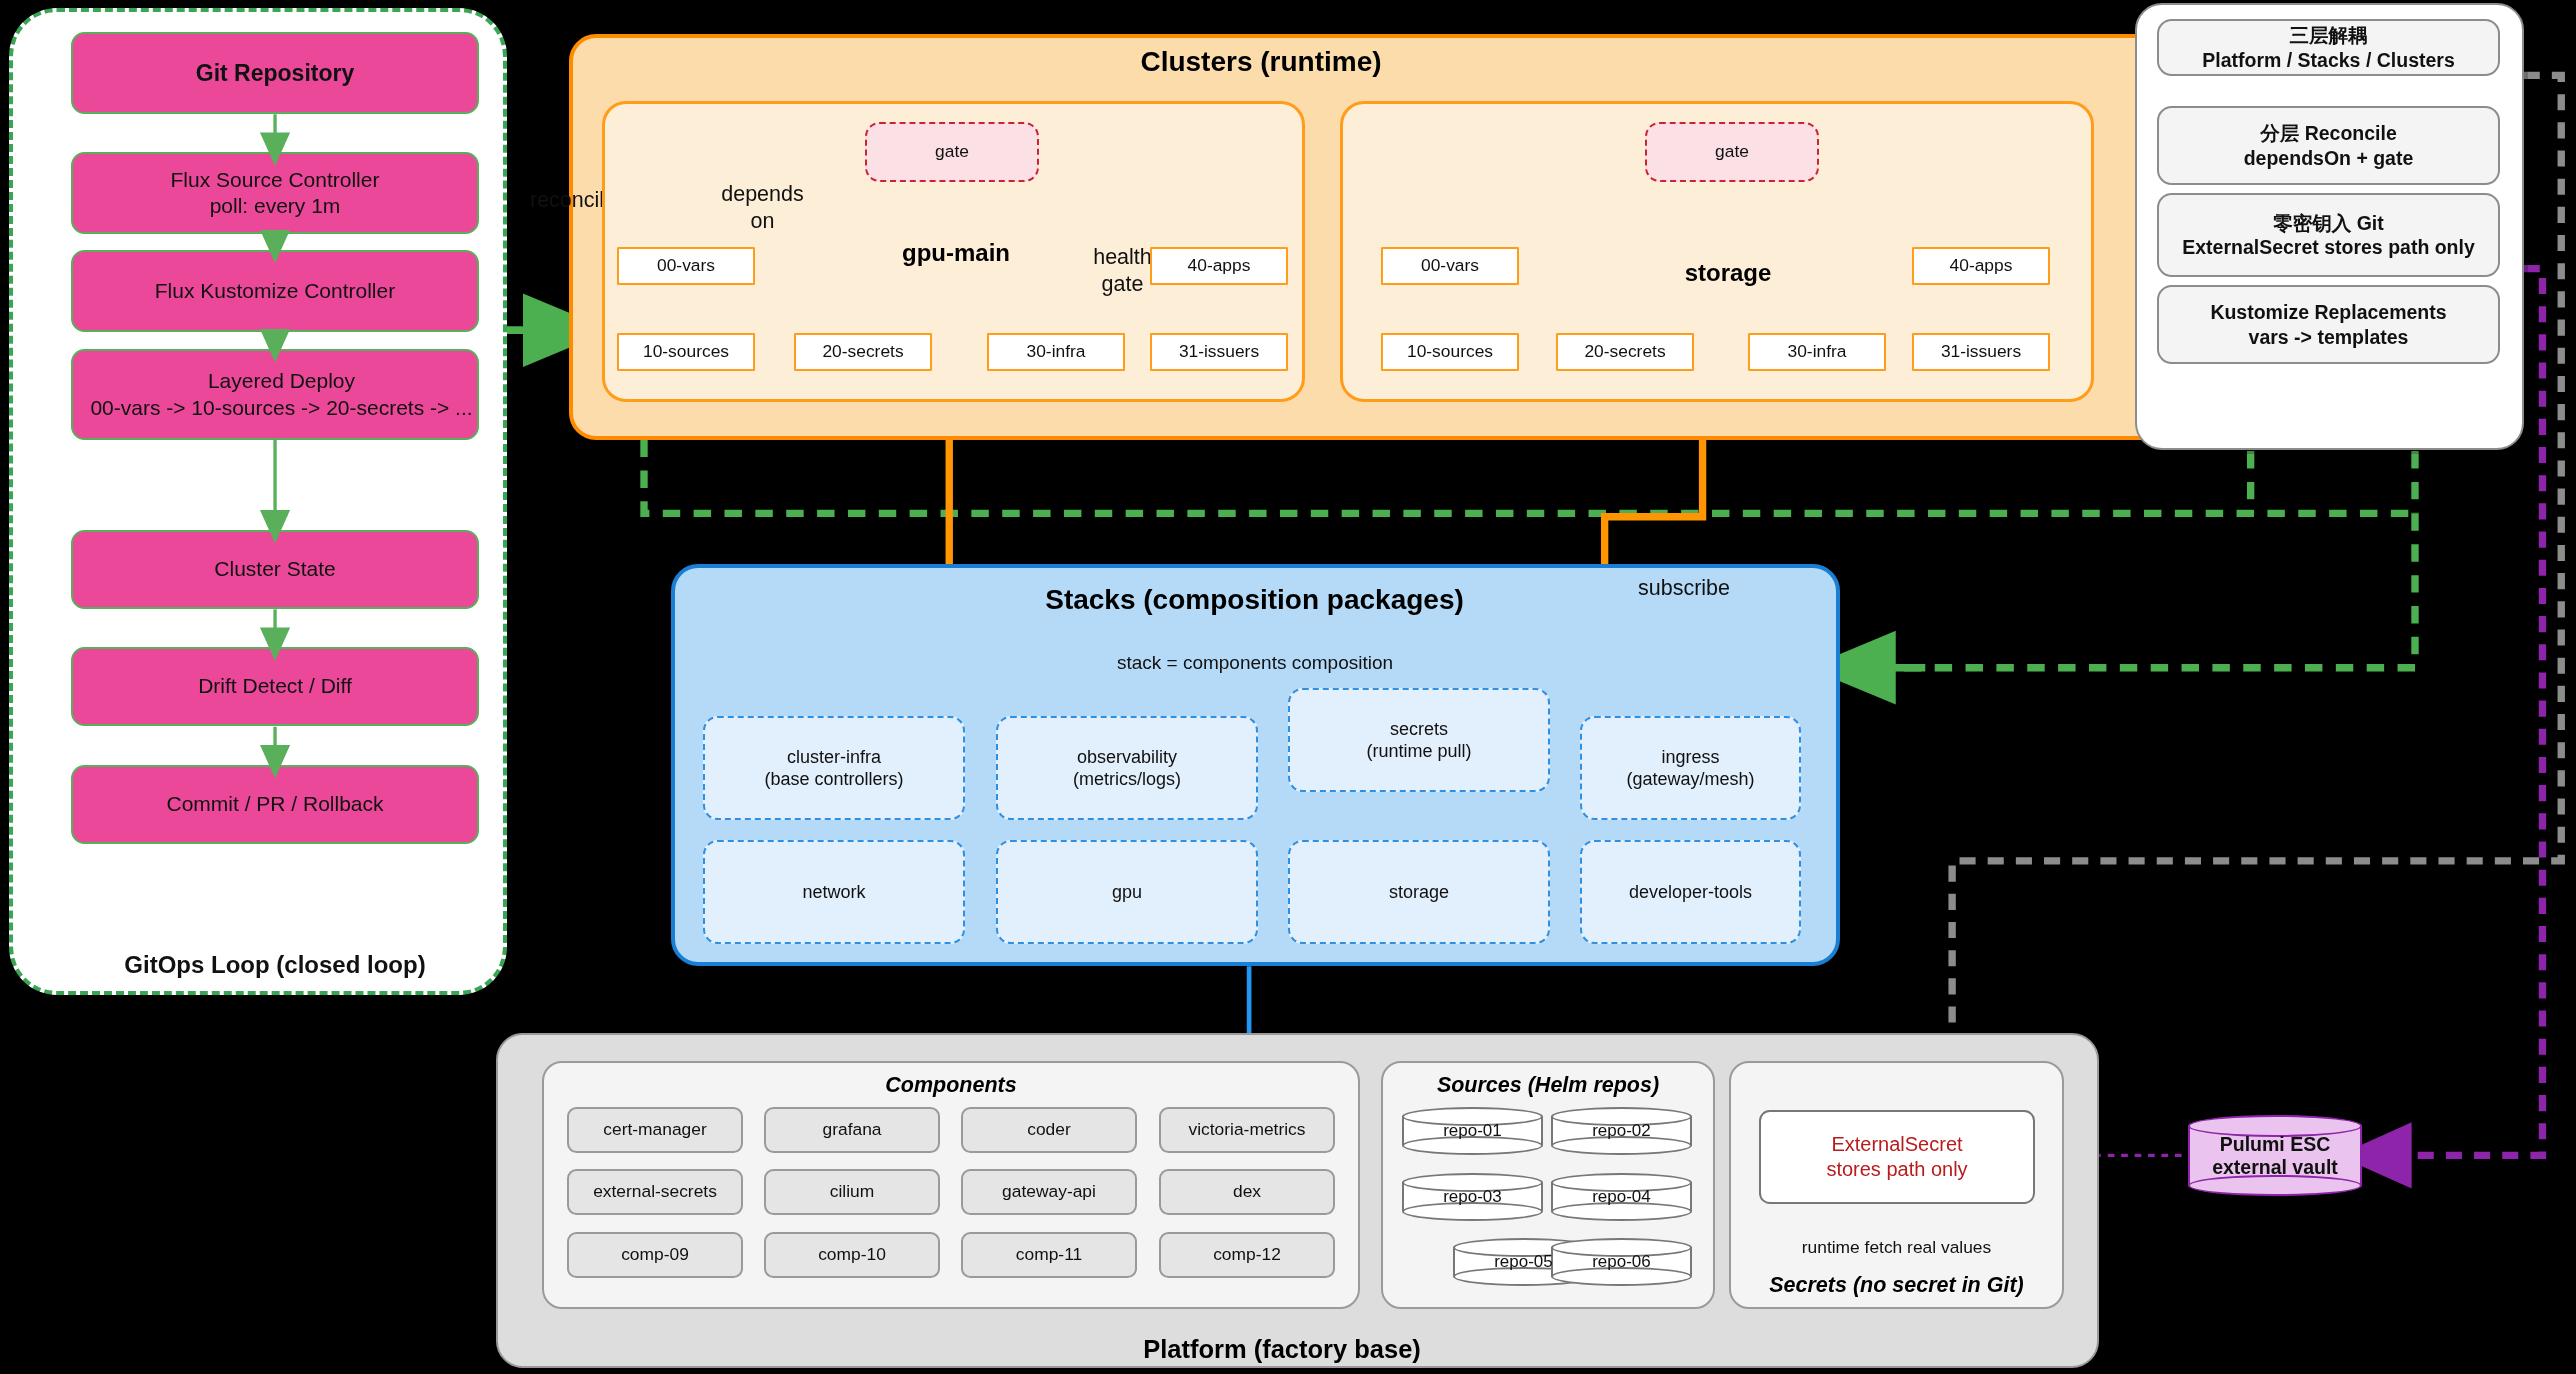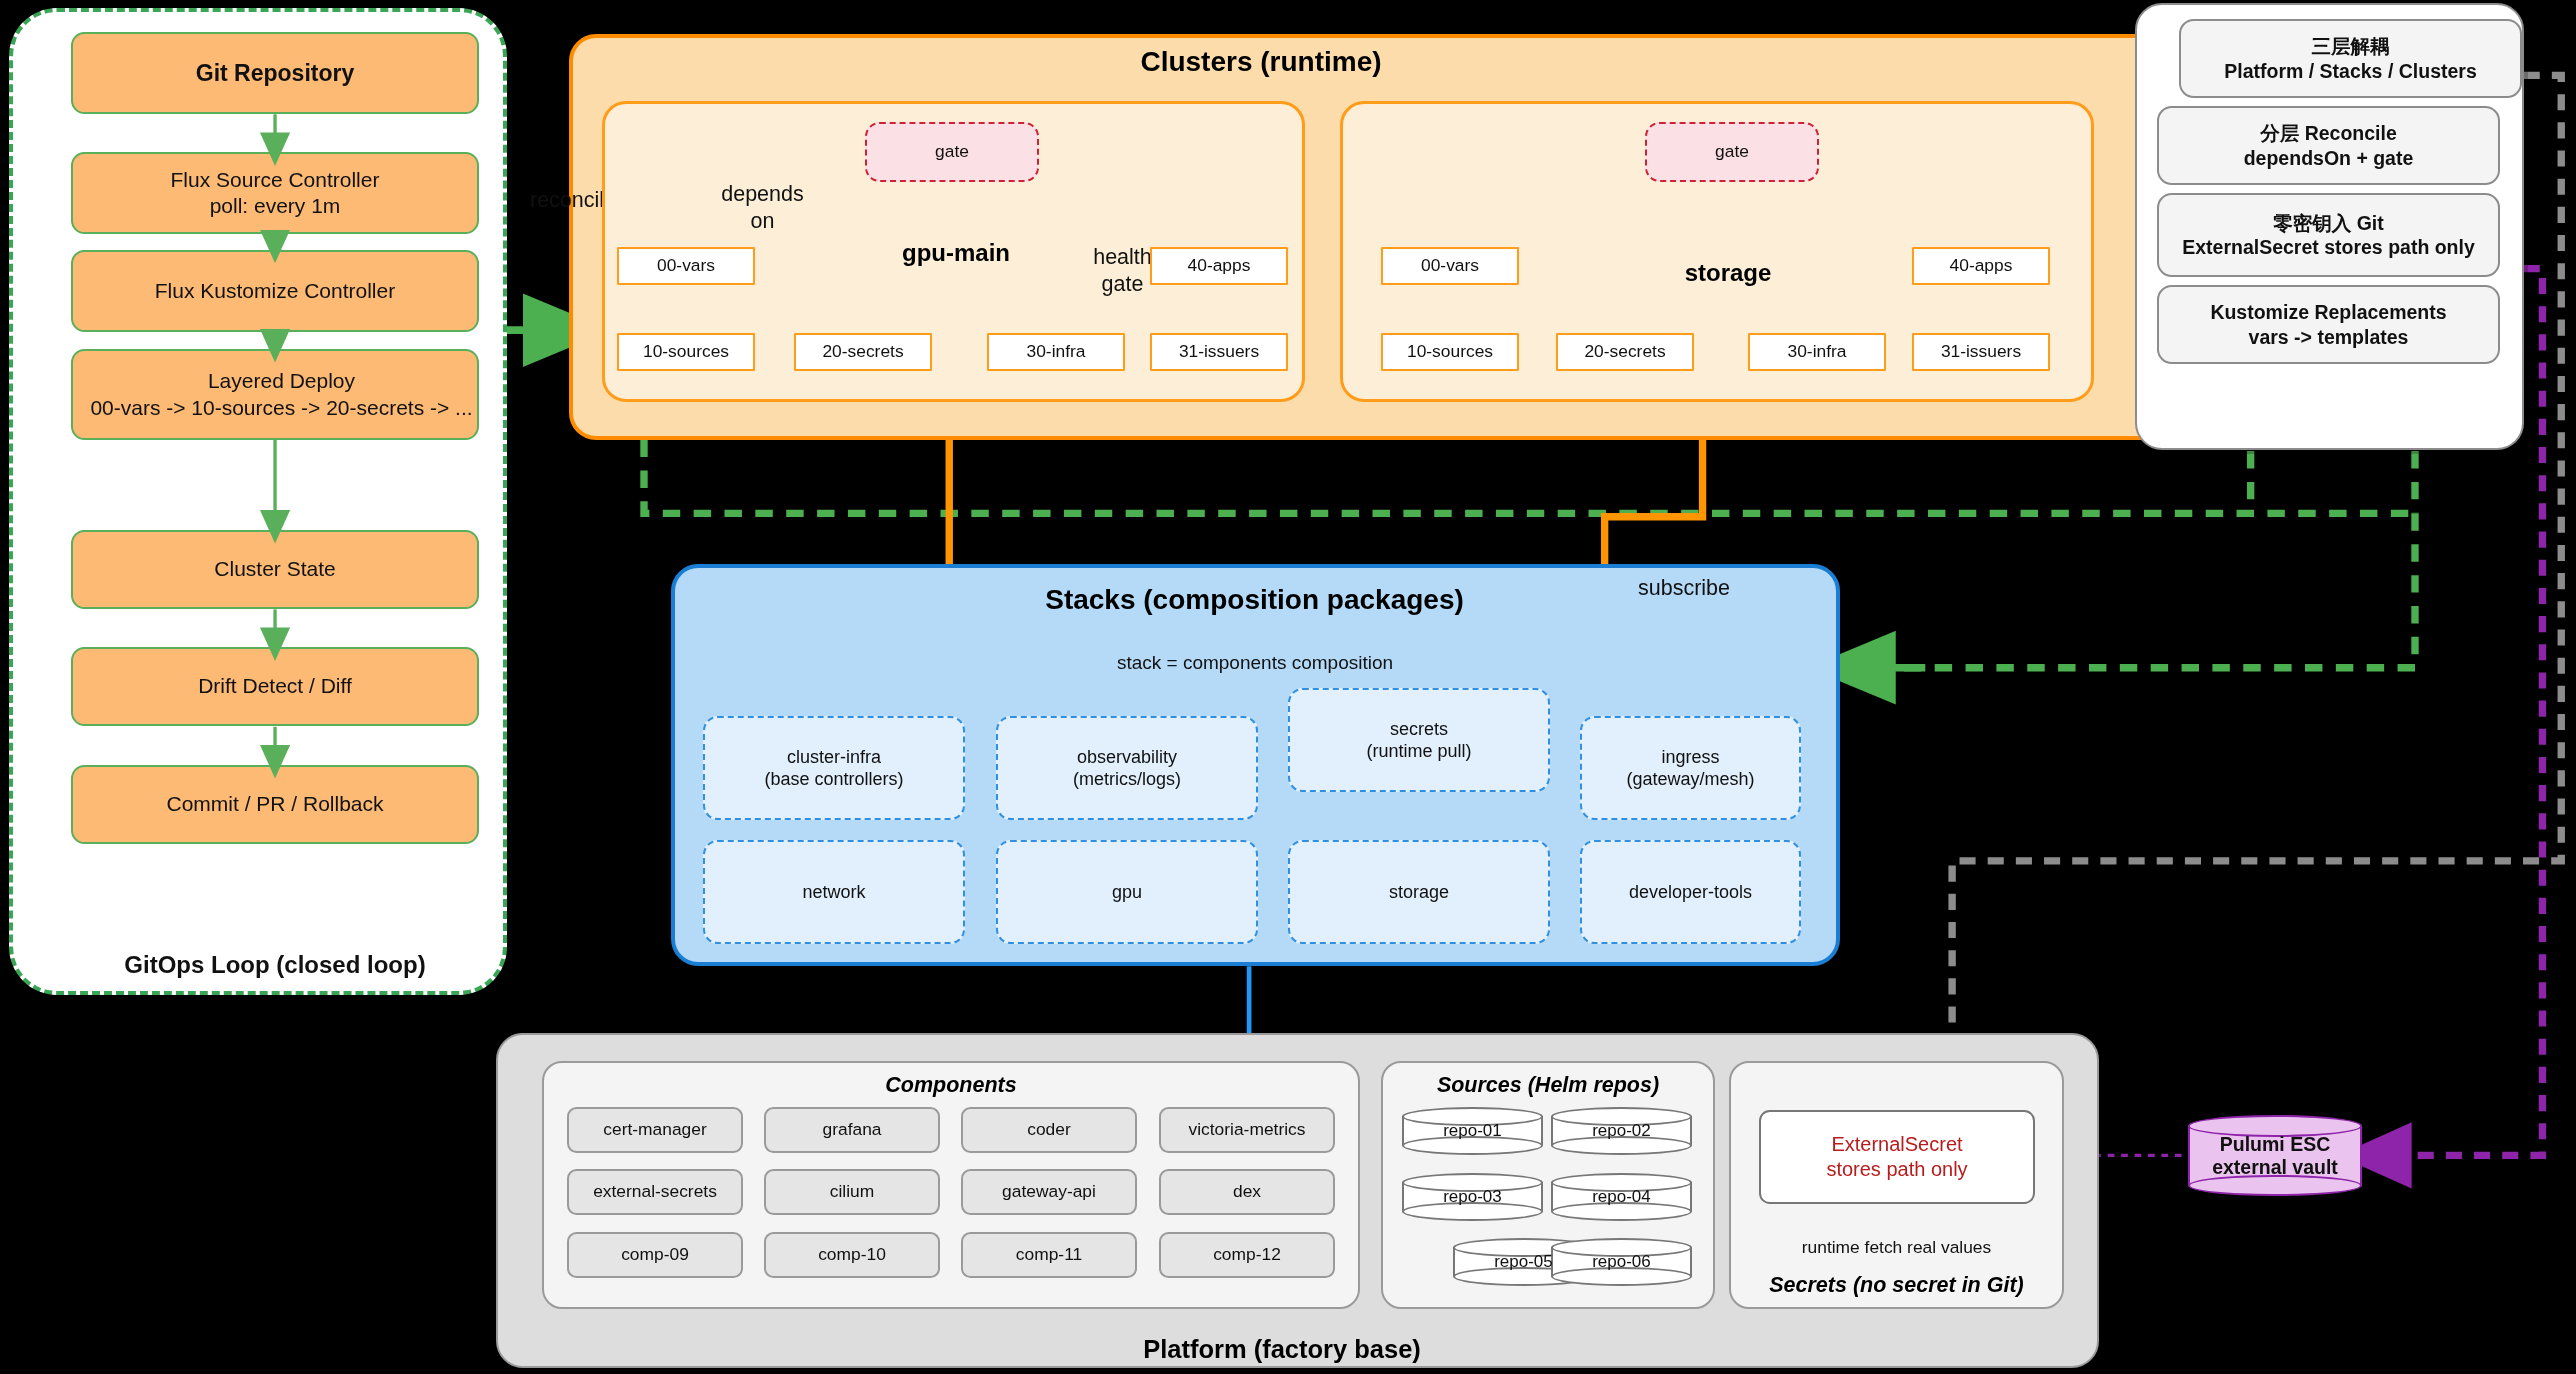--- a/index.html
+++ b/index.html
@@ -20,21 +20,21 @@
   }
 
   
   #gitops-loop {
     left: 9.4px; top: 8px; width: 498px; height: 987px;
     background: #ffffff;
     border: 4.7px dashed #3aa655;
     border-radius: 48px;
   }
   .gitops-step {
-    background: #fdba74;
+    background: #ec4899;
     border: 2.7px solid #5aaf5a;
     border-radius: 13.4px;
     color: #111;
     font-size: 21px;
   }
   .gitops-step.bold { font-weight: bold; font-size: 23px; }
   #gitops-caption {
     font-size: 24px; font-weight: bold; color: #111;
   }
 
@@ -482,21 +482,21 @@
 
   <div class="abs panel" style="left:1729px;top:1061px;width:335px;height:248px;"></div>
   <div class="abs ctr es-box" style="left:1759px;top:1110px;width:276px;height:94px;white-space:pre-line;">
     <span>ExternalSecret
 stores path only</span>
   </div>
   <div class="abs ctr small-note" style="left:1729px;top:1234px;width:335px;height:27px;">runtime fetch real values</div>
   <div class="abs ctr panel-title" style="left:1729px;top:1271px;width:335px;height:28px;">Secrets (no secret in Git)</div>
 
   <div class="abs" id="legend-box"></div>
-  <div class="abs ctr legend-card" style="left:2157px;top:19px;width:343px;height:79px;white-space:pre-line;margin-left:22px;">
+  <div class="abs ctr legend-card" style="left:2157px;top:19px;width:343px;height:57px;white-space:pre-line;">
     <span>三层解耦
 Platform / Stacks / Clusters</span>
   </div>
   <div class="abs ctr legend-card" style="left:2157px;top:106px;width:343px;height:79px;white-space:pre-line;">
     <span>分层 Reconcile
 dependsOn + gate</span>
   </div>
   <div class="abs ctr legend-card" style="left:2157px;top:193px;width:343px;height:84px;white-space:pre-line;">
     <span>零密钥入 Git
 ExternalSecret stores path only</span>

